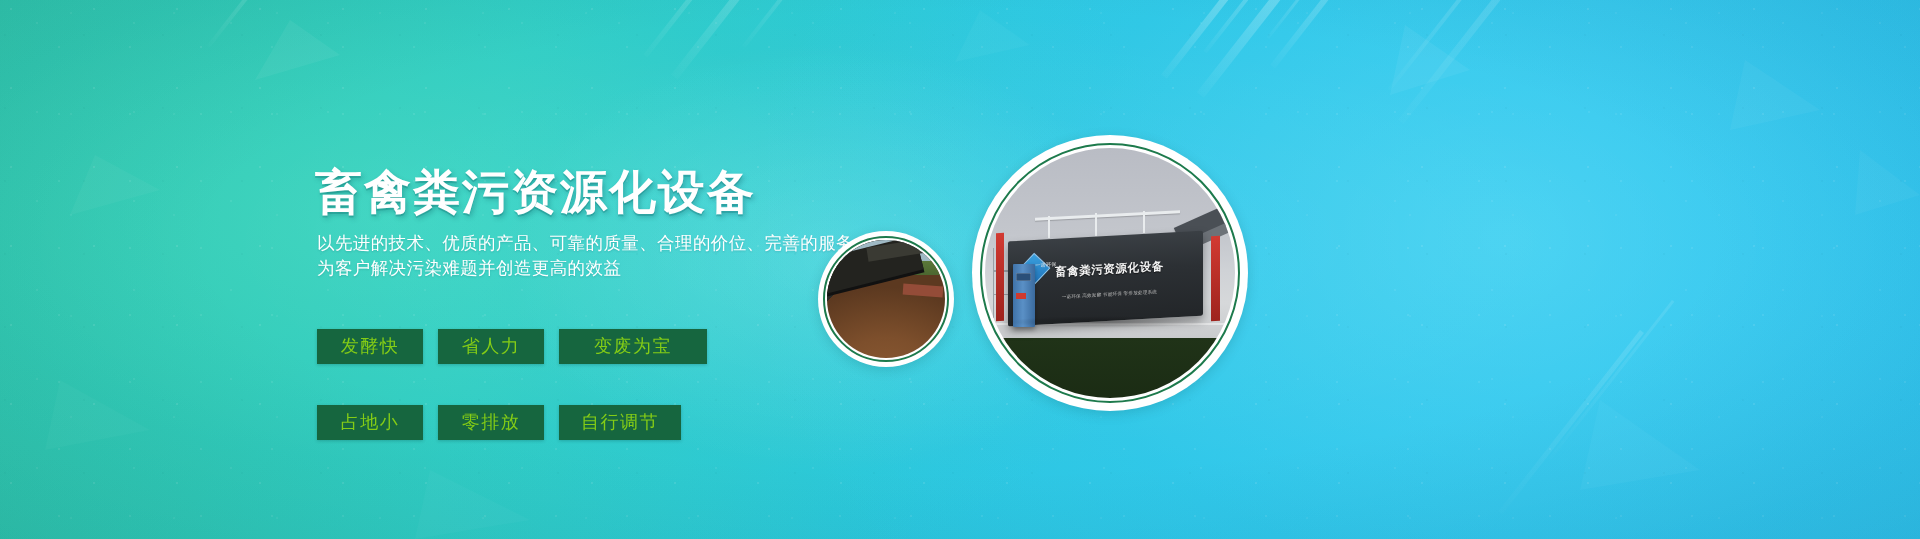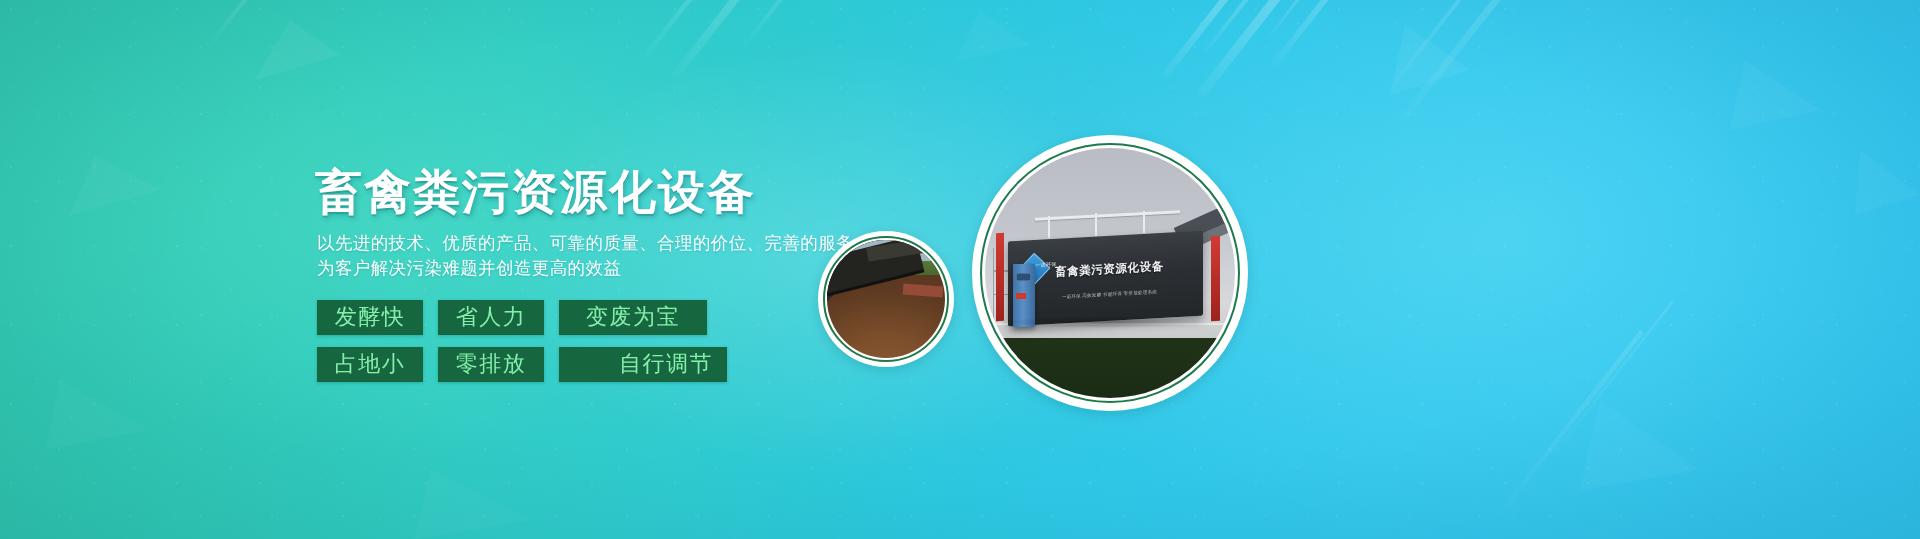--- a/index.html
+++ b/index.html
@@ -114,27 +114,28 @@
   .chips{
     margin-top:17px;margin-left:2px;
     display:grid;
     grid-template-columns:repeat(3,106px);
     gap:12px 15px;
     width:max-content;
   }
   .chip{
     height:35px;
     background:#16663f;
-    color:#86efac;
-    font-size:22px;
+    color:#84cc16;
+    font-size:18px;
     letter-spacing:1.5px;
     display:flex;align-items:center;justify-content:center;
     box-shadow:0 1px 3px rgba(0,60,60,.25);
     user-select:none;
     cursor:pointer;
+    margin-top:29px;
   }
 
   
   .circ{
     position:absolute;border-radius:50%;
     background:#ffffff;
     box-shadow:0 3px 12px rgba(0,70,80,.18);
   }
   .circ .ring{
     position:absolute;border-radius:50%;
@@ -338,21 +339,21 @@
     <p class="sub">以先进的技术、优质的产品、可靠的质量、合理的价位、完善的服务</p>
 
     <p class="sub" style="margin-top:-3px;">为客户解决污染难题并创造更高的效益</p>
 
     <div class="chips">
       <div class="chip">发酵快</div>
       <div class="chip">省人力</div>
       <div class="chip" style="width:148px;">变废为宝</div>
       <div class="chip">占地小</div>
       <div class="chip">零排放</div>
-      <div class="chip" style="width:122px;padding-left:46px;">自行调节</div>
+      <div class="chip" style="width:122px;">自行调节</div>
     </div>
   </div>
 
   <div class="circ" id="circle-small">
     <div class="ring"></div>
     <div class="photo">
       <div class="compost">
         <div class="belt"></div>
         <div class="belt2"></div>
         <div class="roof"></div>

